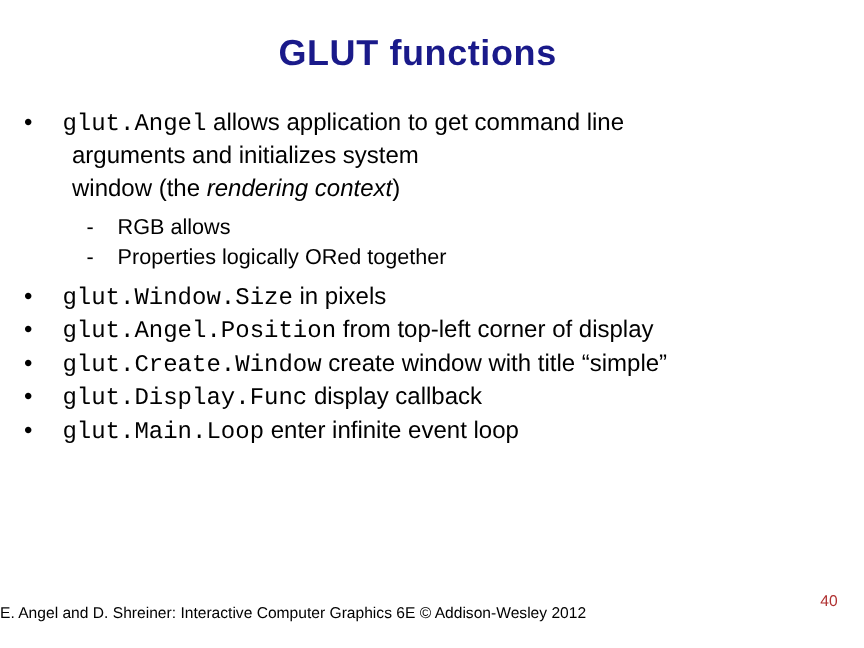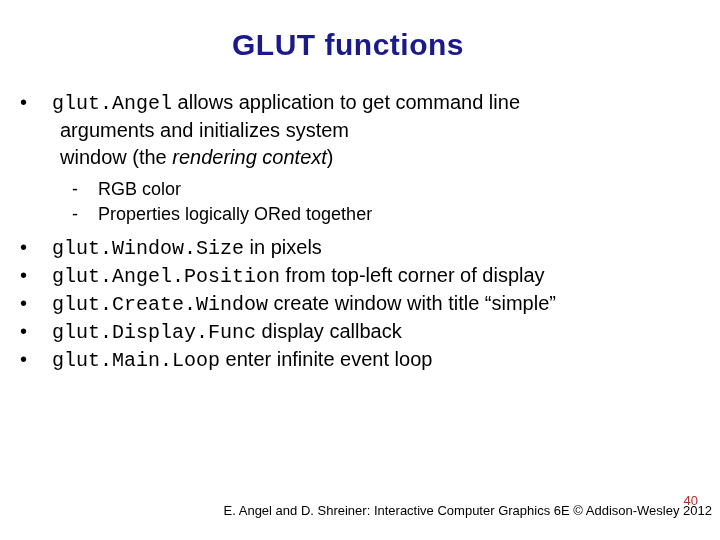--- a/index.html
+++ b/index.html
@@ -63,21 +63,21 @@
   }
   .dash {
     display: inline-block;
     width: 12px;
   }
   .footer {
     position: absolute;
     bottom: 22px;
     left: 0;
     width: 712px;
-    text-align: right;
+    text-align: left;
     font-size: 13px;
     color: #000;
   }
   .pagenum {
     position: absolute;
     bottom: 32px;
     right: 22px;
     font-size: 13px;
     color: #b03030;
   }
@@ -95,21 +95,21 @@
       <span class="dot">•</span><span class="code">glut.Angel</span><span> allows application to get command line</span>
     </div>
     <div class="b1-cont">arguments and initializes system</div>
 
     <div class="b1-cont">
       <span>window (the </span><span class="italic">rendering context</span><span>)</span>
     </div>
 
     <div class="sub-block">
       <div class="sub">
-        <span class="dash">-</span><span>RGB color</span>
+        <span class="dash">-</span><span>RGB allows</span>
       </div>
       <div class="sub">
         <span class="dash">-</span><span>Properties logically ORed together</span>
       </div>
     </div>
 
     <div class="b1">
       <span class="dot">•</span><span class="code">glut.Window.Size</span><span> in pixels</span>
     </div>
     <div class="b1">

